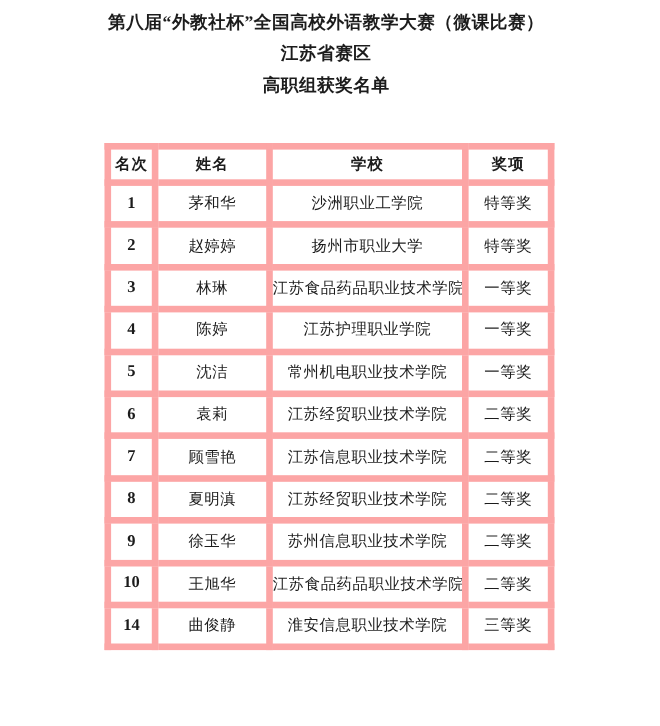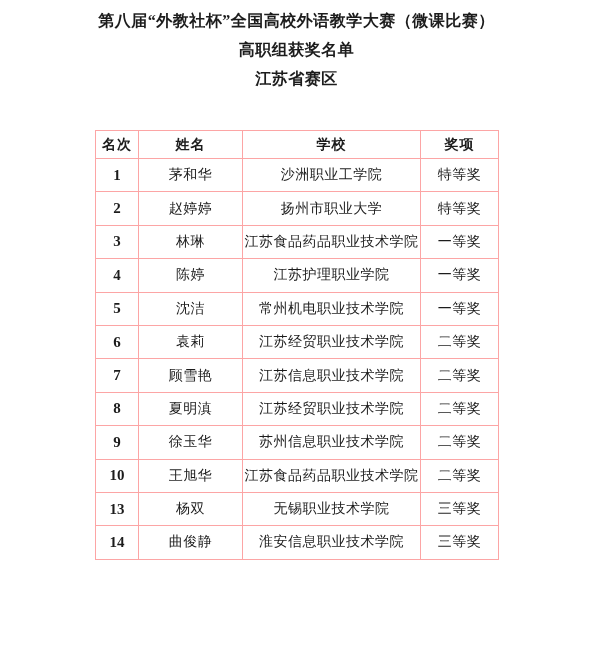--- a/index.html
+++ b/index.html
@@ -35,21 +35,21 @@
     position: absolute;
     left: 95px;
     top: 130px;
     width: 403px;
     border-collapse: collapse;
     table-layout: fixed;
     background: #ffffff;
   }
   .awards-table th,
   .awards-table td {
-    border: 1px solid #fca5a5;
+    border: 6px solid #fca5a5;
     text-align: center;
     vertical-align: middle;
     padding: 0;
     font-size: 14px;
     overflow: hidden;
     white-space: nowrap;
   }
   .awards-table th {
     height: 27px;
     font-weight: bold;
@@ -66,22 +66,22 @@
     letter-spacing: 0;
   }
 </style>
 </head>
 <body>
 
 <div class="page">
 
   <div class="titles">
     <div class="title-line">第八届“外教社杯”全国高校外语教学大赛（微课比赛）</div>
+    <div class="title-line">江苏省赛区</div>
     <div class="title-line">高职组获奖名单</div>
-    <div class="title-line">江苏省赛区</div>
   </div>
 
   <table class="awards-table">
     <colgroup>
       <col style="width:43px">
       <col style="width:104px">
       <col style="width:178px">
       <col style="width:78px">
     </colgroup>
     <thead>
@@ -147,26 +147,20 @@
           <td>苏州信息职业技术学院</td>
           <td>二等奖</td>
         </tr>
         <tr>
           <td>10</td>
           <td>王旭华</td>
           <td>江苏食品药品职业技术学院</td>
           <td>二等奖</td>
         </tr>
         <tr>
-          <td>13</td>
-          <td>杨双</td>
-          <td>无锡职业技术学院</td>
-          <td>三等奖</td>
-        </tr>
-        <tr>
           <td>14</td>
           <td>曲俊静</td>
           <td>淮安信息职业技术学院</td>
           <td>三等奖</td>
         </tr>
       </tbody>
   </table>
 
 </div>
 

